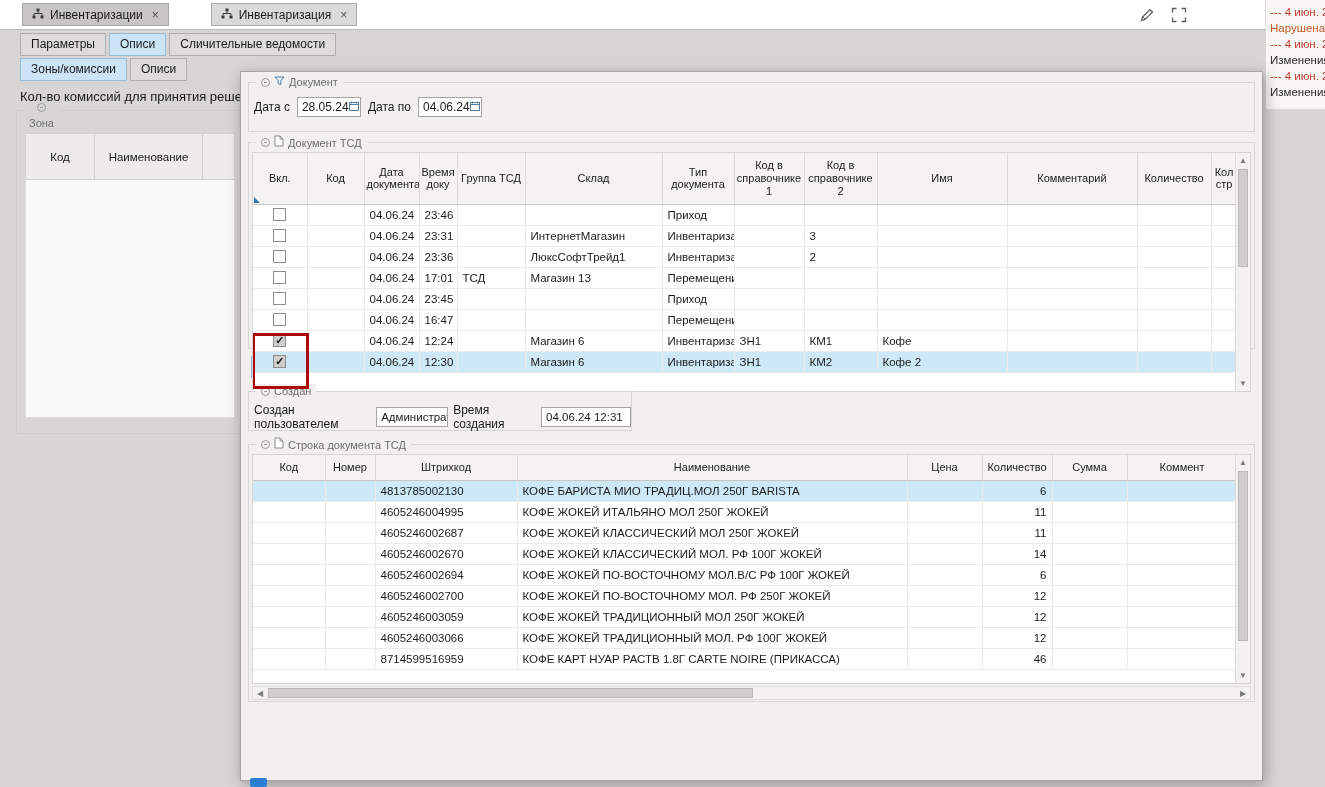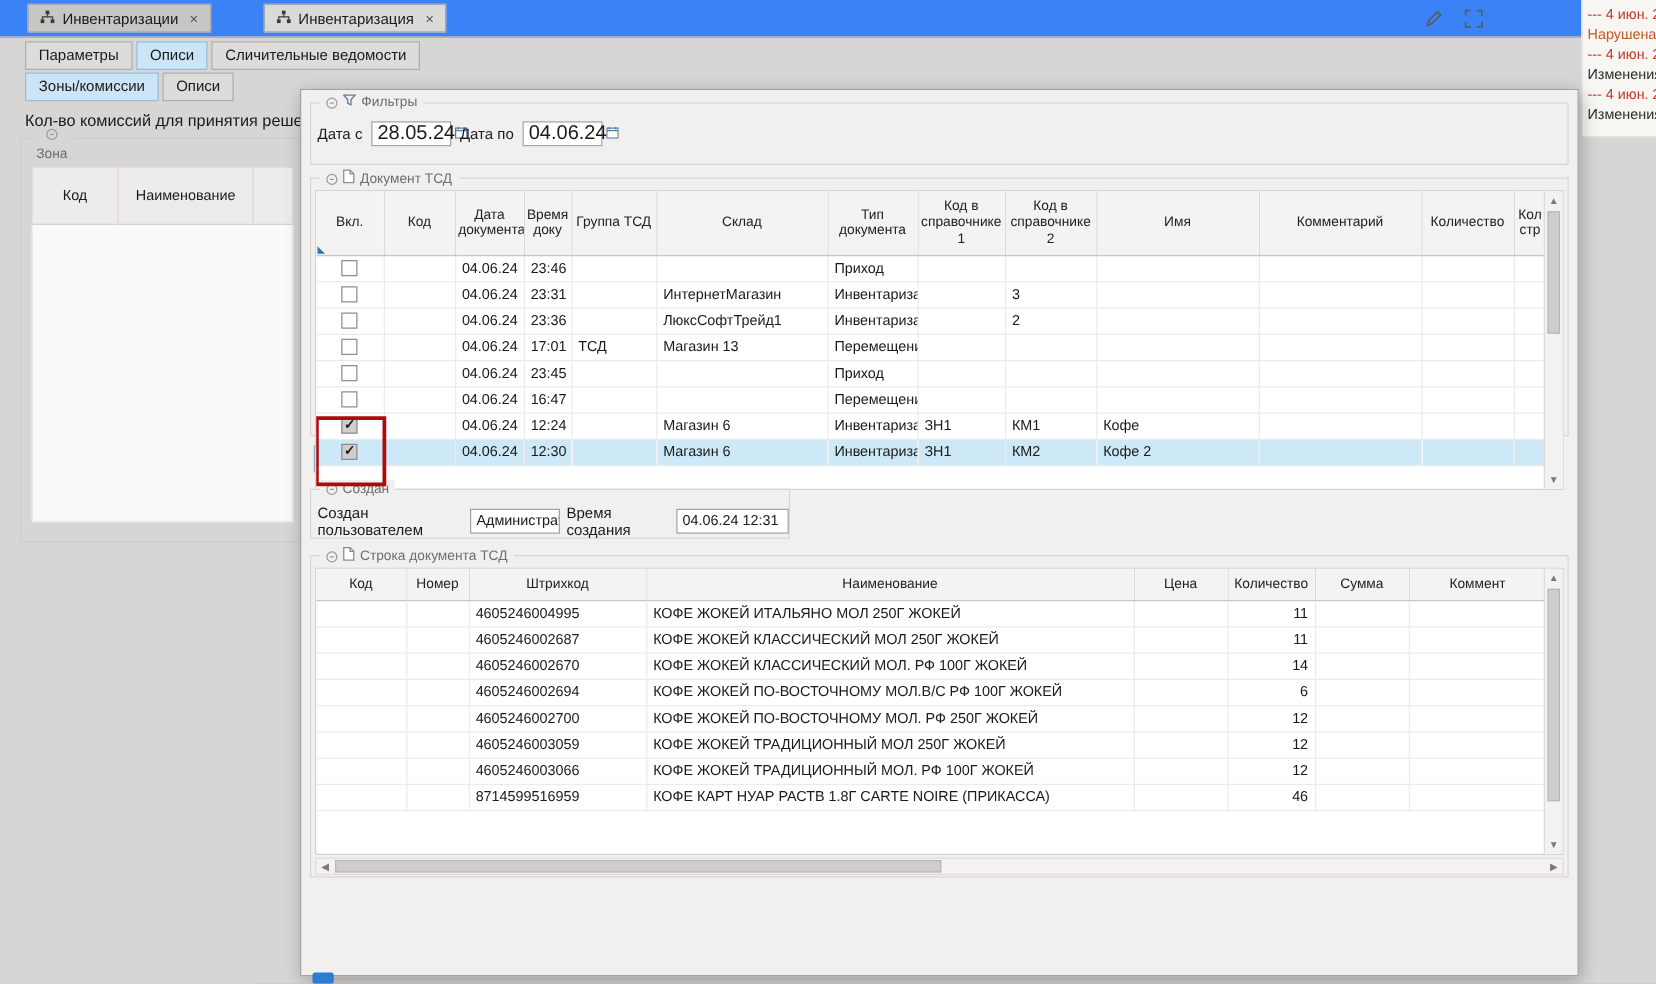--- a/index.html
+++ b/index.html
@@ -1,21 +1,21 @@
 <!DOCTYPE html>
 <html><head>
 <meta charset="utf-8">
 <style>
   *{box-sizing:border-box;}
   html,body{margin:0;padding:0;}
   body{background:#9a9a9a;font-family:"Liberation Sans",sans-serif;}
   .app{position:relative;width:1325px;height:787px;background:#d7d6d4;overflow:hidden;color:#1a1a1a;font-size:12px;}
 
   
-  .topbar{position:absolute;left:0;top:0;width:1265px;height:30px;background:#3b82f6;border-bottom:1px solid #bab9b7;display:flex;align-items:center;}
+  .topbar{position:absolute;left:0;top:0;width:1265px;height:30px;background:#ffffff;border-bottom:1px solid #bab9b7;display:flex;align-items:center;}
   .top-tabs{display:flex;margin-left:22px;gap:42px;}
   .top-tab{display:flex;align-items:center;gap:6px;height:23px;padding:0 9px;background:#c7c6c4;border:1px solid #a8a7a5;font-size:12px;cursor:pointer;}
   .top-tab.active{background:#dadad8;}
   .tab-close{color:#555;font-size:12px;margin-left:3px;}
   .topbar-icons{position:absolute;right:78px;top:7px;display:flex;gap:16px;align-items:center;}
   .tb-icon{display:inline-flex;cursor:pointer;}
 
   
   .notifications{position:absolute;right:0;top:0;width:60px;height:110px;background:#f8f6f3;border-left:1px solid #d9d7d4;border-bottom:1px solid #d9d7d4;padding:4px 0 0 4px;z-index:3;}
   .notif-line{font-size:11.5px;line-height:16px;white-space:nowrap;overflow:hidden;}
@@ -45,21 +45,21 @@
   .zone-th.fill{flex:1;}
   .zone-body{margin:0 8px;height:238px;background:#fafaf9;border:1px solid #dfdedc;border-top:none;}
 
   
   .dialog{position:absolute;left:240px;top:71px;width:1023px;height:710px;background:#f1f0ef;border:1px solid #a5a3a1;box-shadow:2px 4px 14px rgba(0,0,0,.3);z-index:5;}
   .dlg-header{height:27px;background:#f7f6f5;border-bottom:1px solid #d4d2d0;display:flex;align-items:center;gap:7px;padding-left:11px;font-weight:bold;font-size:13px;}
   .dlg-body{position:relative;padding:0 7px;}
 
   .filters{margin-top:10px;height:50px;}
   .filters-row{display:flex;align-items:center;gap:7px;padding:14px 0 0 5px;font-size:12px;}
-  .date-input{display:flex;align-items:center;justify-content:space-between;width:64px;height:20px;background:#fff;border:1px solid #a5a3a1;font-size:16px;padding:0 3px 0 4px;cursor:text;}
+  .date-input{display:flex;align-items:center;justify-content:space-between;width:64px;height:20px;background:#fff;border:1px solid #a5a3a1;font-size:12px;padding:0 3px 0 4px;cursor:text;}
 
   .docs{margin-top:10px;height:207px;}
   .table-wrap{position:relative;margin:9px 3px 0 3px;height:240px;background:#fff;border:1px solid #d6d4d2;overflow:hidden;}
   .lines{margin-top:13px;height:258px;}
   .table-wrap2{position:relative;margin:9px 3px 0 3px;height:230px;background:#fff;border:1px solid #d6d4d2;overflow:hidden;}
 
   table.grid{border-collapse:collapse;table-layout:fixed;width:984px;}
   table.grid th{font-size:11px;font-weight:normal;color:#222;text-align:center;vertical-align:middle;background:#f4f3f1;border-right:1px solid #dcdad8;border-bottom:1px solid #c8c6c4;padding:1px 2px;position:relative;line-height:1.15;overflow:hidden;}
   table.docs-grid th{height:51px;}
   table.lines-grid th{height:25px;}
@@ -181,21 +181,21 @@
     <div class="dlg-body">
 
       <div class="grp filters">
         <div class="grp-label">
           <span class="collapse"></span>
           <span>
             <svg width="11" height="10" viewBox="0 0 11 10">
                 <path d="M1 1h9L6.8 4.8v4L4.2 7.6V4.8z" fill="none" stroke="#557da3"></path>
               </svg>
           </span>
-          <span>Фильтры</span>
+          <span>Документ</span>
         </div>
         <div class="filters-row">
           <span>Дата с</span>
           <span class="date-input">
             <span>28.05.24</span>
             <span><svg width="10" height="10" viewBox="0 0 10 10">
                   <rect x="0.5" y="1.5" width="9" height="8" fill="#fff" stroke="#557da3"></rect>
                   <path d="M0.5 3.5h9" stroke="#557da3"></path>
                   <path d="M2.5 0.5v2M7.5 0.5v2" stroke="#557da3"></path>
                 </svg></span>
@@ -495,20 +495,30 @@
                   <th>Номер</th>
                   <th>Штрихкод</th>
                   <th>Наименование</th>
                   <th>Цена</th>
                   <th>Количество</th>
                   <th>Сумма</th>
                   <th>Коммент</th>
                 </tr>
               </thead>
               <tbody>
+                <tr class="selected">
+                  <td></td>
+                  <td></td>
+                  <td>4813785002130</td>
+                  <td>КОФЕ БАРИСТА МИО ТРАДИЦ.МОЛ 250Г BARISTA</td>
+                  <td></td>
+                  <td class="num">6</td>
+                  <td></td>
+                  <td></td>
+                </tr>
                 <tr>
                   <td></td>
                   <td></td>
                   <td>4605246004995</td>
                   <td>КОФЕ ЖОКЕЙ ИТАЛЬЯНО МОЛ 250Г ЖОКЕЙ</td>
                   <td></td>
                   <td class="num">11</td>
                   <td></td>
                   <td></td>
                 </tr>

